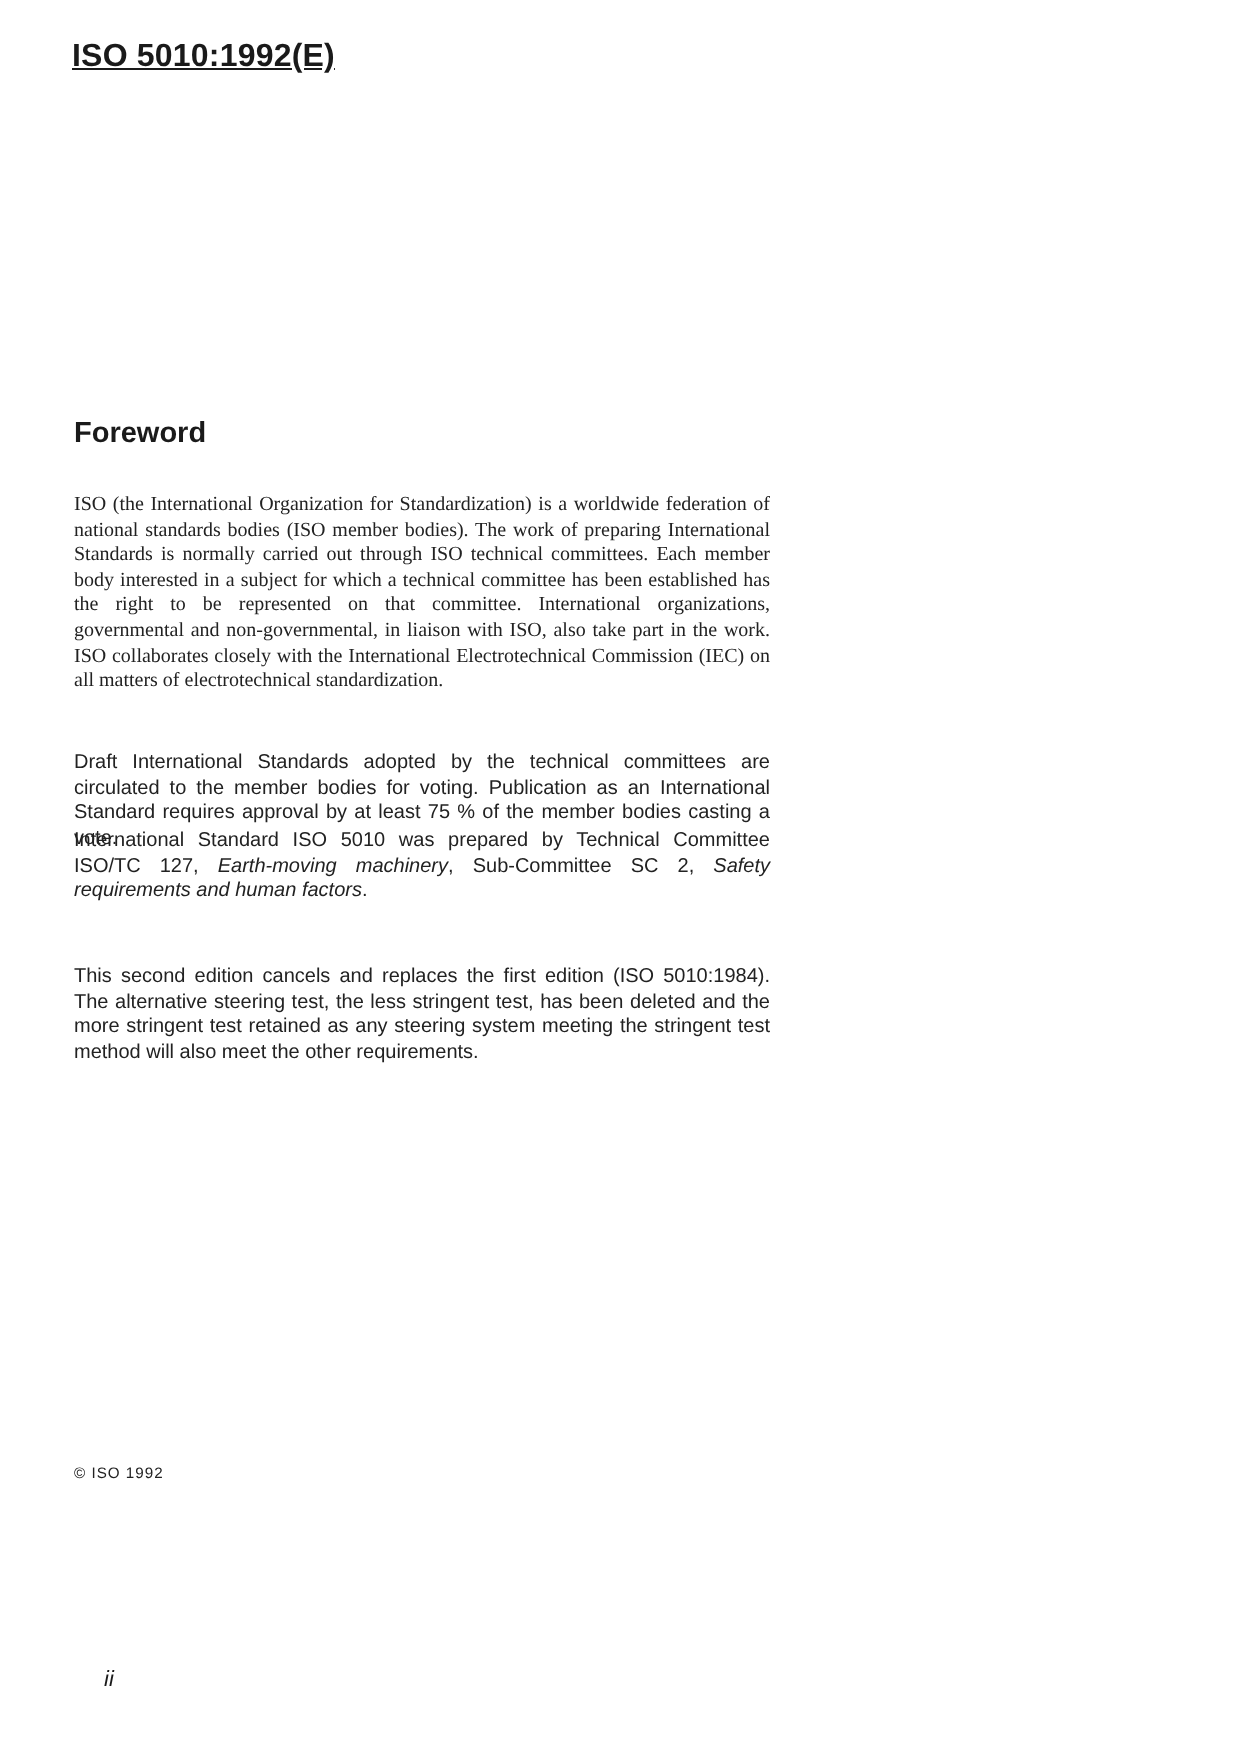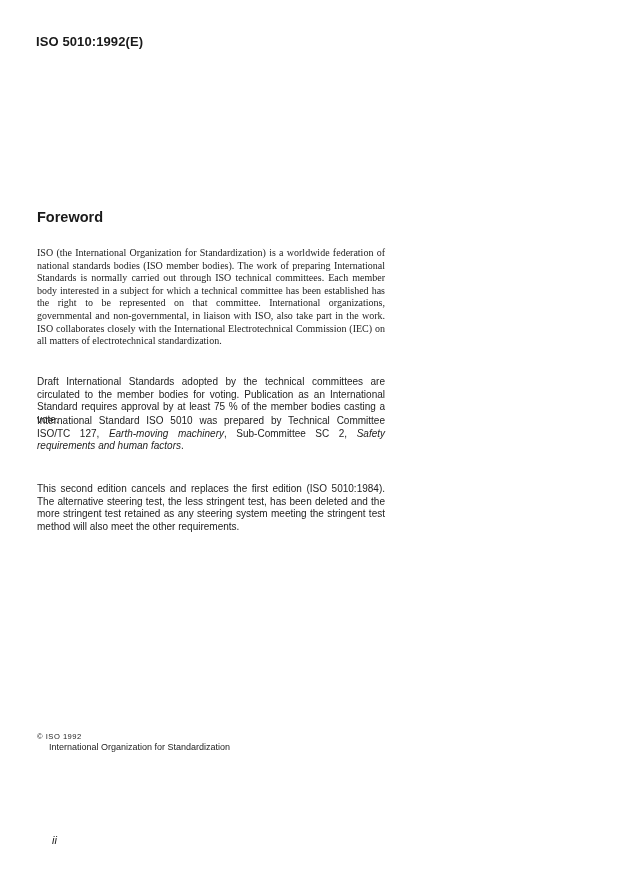--- a/index.html
+++ b/index.html
@@ -1,18 +1,18 @@
 <!DOCTYPE html>
 <html><head>
 <meta charset="utf-8">
 <style>
   html, body { margin:0; padding:0; background:#ffffff; }
   body { width:626px; height:881px; position:relative; overflow:hidden;
          font-family:"Liberation Sans", sans-serif; color:#1a1a1a; }
-  .header { position:absolute; left:36px; top:34px; font-size:13px; font-weight:bold; letter-spacing:0.1px; }
+  .header { position:absolute; left:36px; top:20px; font-size:16px; font-weight:bold; letter-spacing:0.1px;text-decoration:underline; }
   .title { position:absolute; left:37px; top:209px; font-size:14.5px; font-weight:bold; }
   .body-text { position:absolute; left:37px; width:348px; font-size:10px; line-height:12.6px; text-align:justify; color:#222; }
   .p1 { top:247px;font-family:Liberation Serif, serif; }
   .p2 { top:376px; }
   .p3 { top:415px; }
   .p4 { top:483px; }
   em { font-style:italic; }
   .copyright { position:absolute; left:37px; top:732px; width:350px; font-size:7.6px; line-height:9.6px; color:#222; }
   .copyright .line-first { letter-spacing:0.5px; }
   .copyright .indent { padding-left:12px; }
@@ -31,16 +31,15 @@
 <div class="body-text p1">ISO (the International Organization for Standardization) is a worldwide federation of national standards bodies (ISO member bodies). The work of preparing International Standards is normally carried out through ISO technical committees. Each member body interested in a subject for which a technical committee has been established has the right to be represented on that committee. International organizations, governmental and non-governmental, in liaison with ISO, also take part in the work. ISO collaborates closely with the International Electrotechnical Commission (IEC) on all matters of electrotechnical standardization.</div>
 
 <div class="body-text p2">Draft International Standards adopted by the technical committees are circulated to the member bodies for voting. Publication as an International Standard requires approval by at least 75 % of the member bodies casting a vote.</div>
 
 <div class="body-text p3"><span>International Standard ISO 5010 was prepared by Technical Committee ISO/TC 127, </span><em>Earth-moving machinery</em><span>, Sub-Committee SC 2, </span><em>Safety requirements and human factors</em><span>.</span></div>
 
 <div class="body-text p4">This second edition cancels and replaces the first edition (ISO 5010:1984). The alternative steering test, the less stringent test, has been deleted and the more stringent test retained as any steering system meeting the stringent test method will also meet the other requirements.</div>
 
 <div class="copyright">
   <div class="line-first">© ISO 1992</div>
-  <div class="indent org">International Organization for Standardization</div>
 </div>
 
 <div class="page-num">ii</div>
 
 </body></html>

